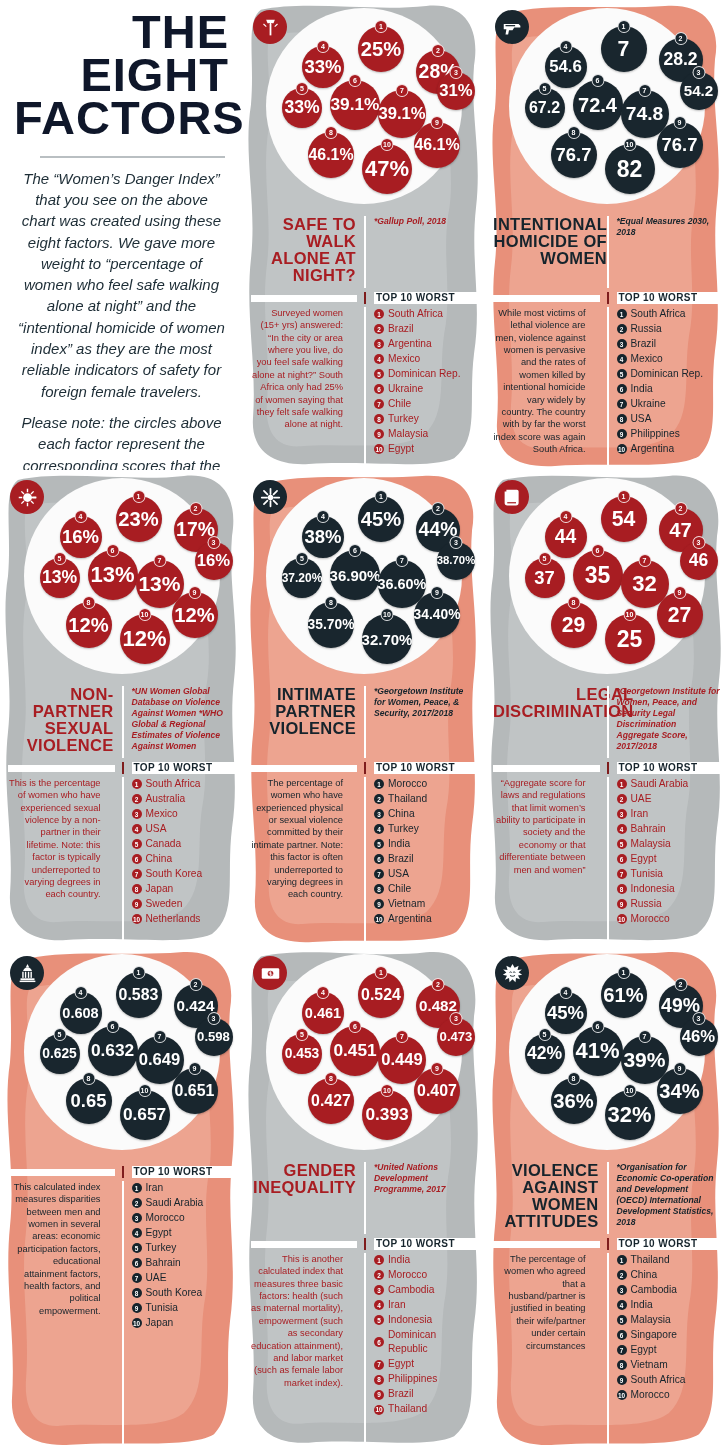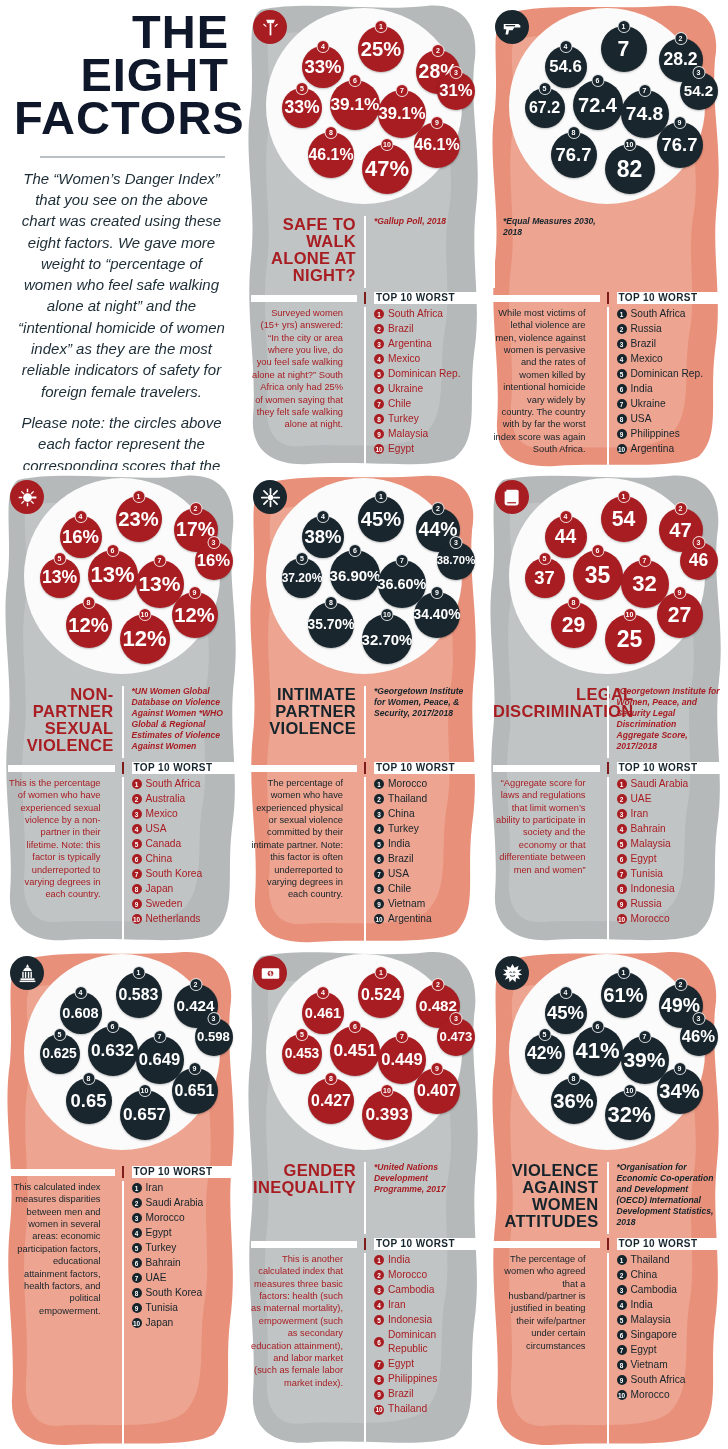--- a/index.html
+++ b/index.html
@@ -368,20 +368,23 @@
               <span>76.7</span>
             </div>
             <div class="bub dark" style="left:96px;top:134px;width:50px;height:50px;font-size:23.0px">
               <span class="rank">10</span>
               <span>82</span>
             </div>
           </div>
       </div>
 
       <div class="head-row">
+        <div class="head-left">
+          <div class="factor-title dark">INTENTIONAL HOMICIDE OF WOMEN</div>
+        </div>
         <div class="head-right">
           <div class="source dark">*Equal Measures 2030, 2018</div>
         </div>
       </div>
 
       <div class="bar-row">
         <div class="bar-left">
             <div class="wbar"></div>
           </div>
         <div class="bar-right">

